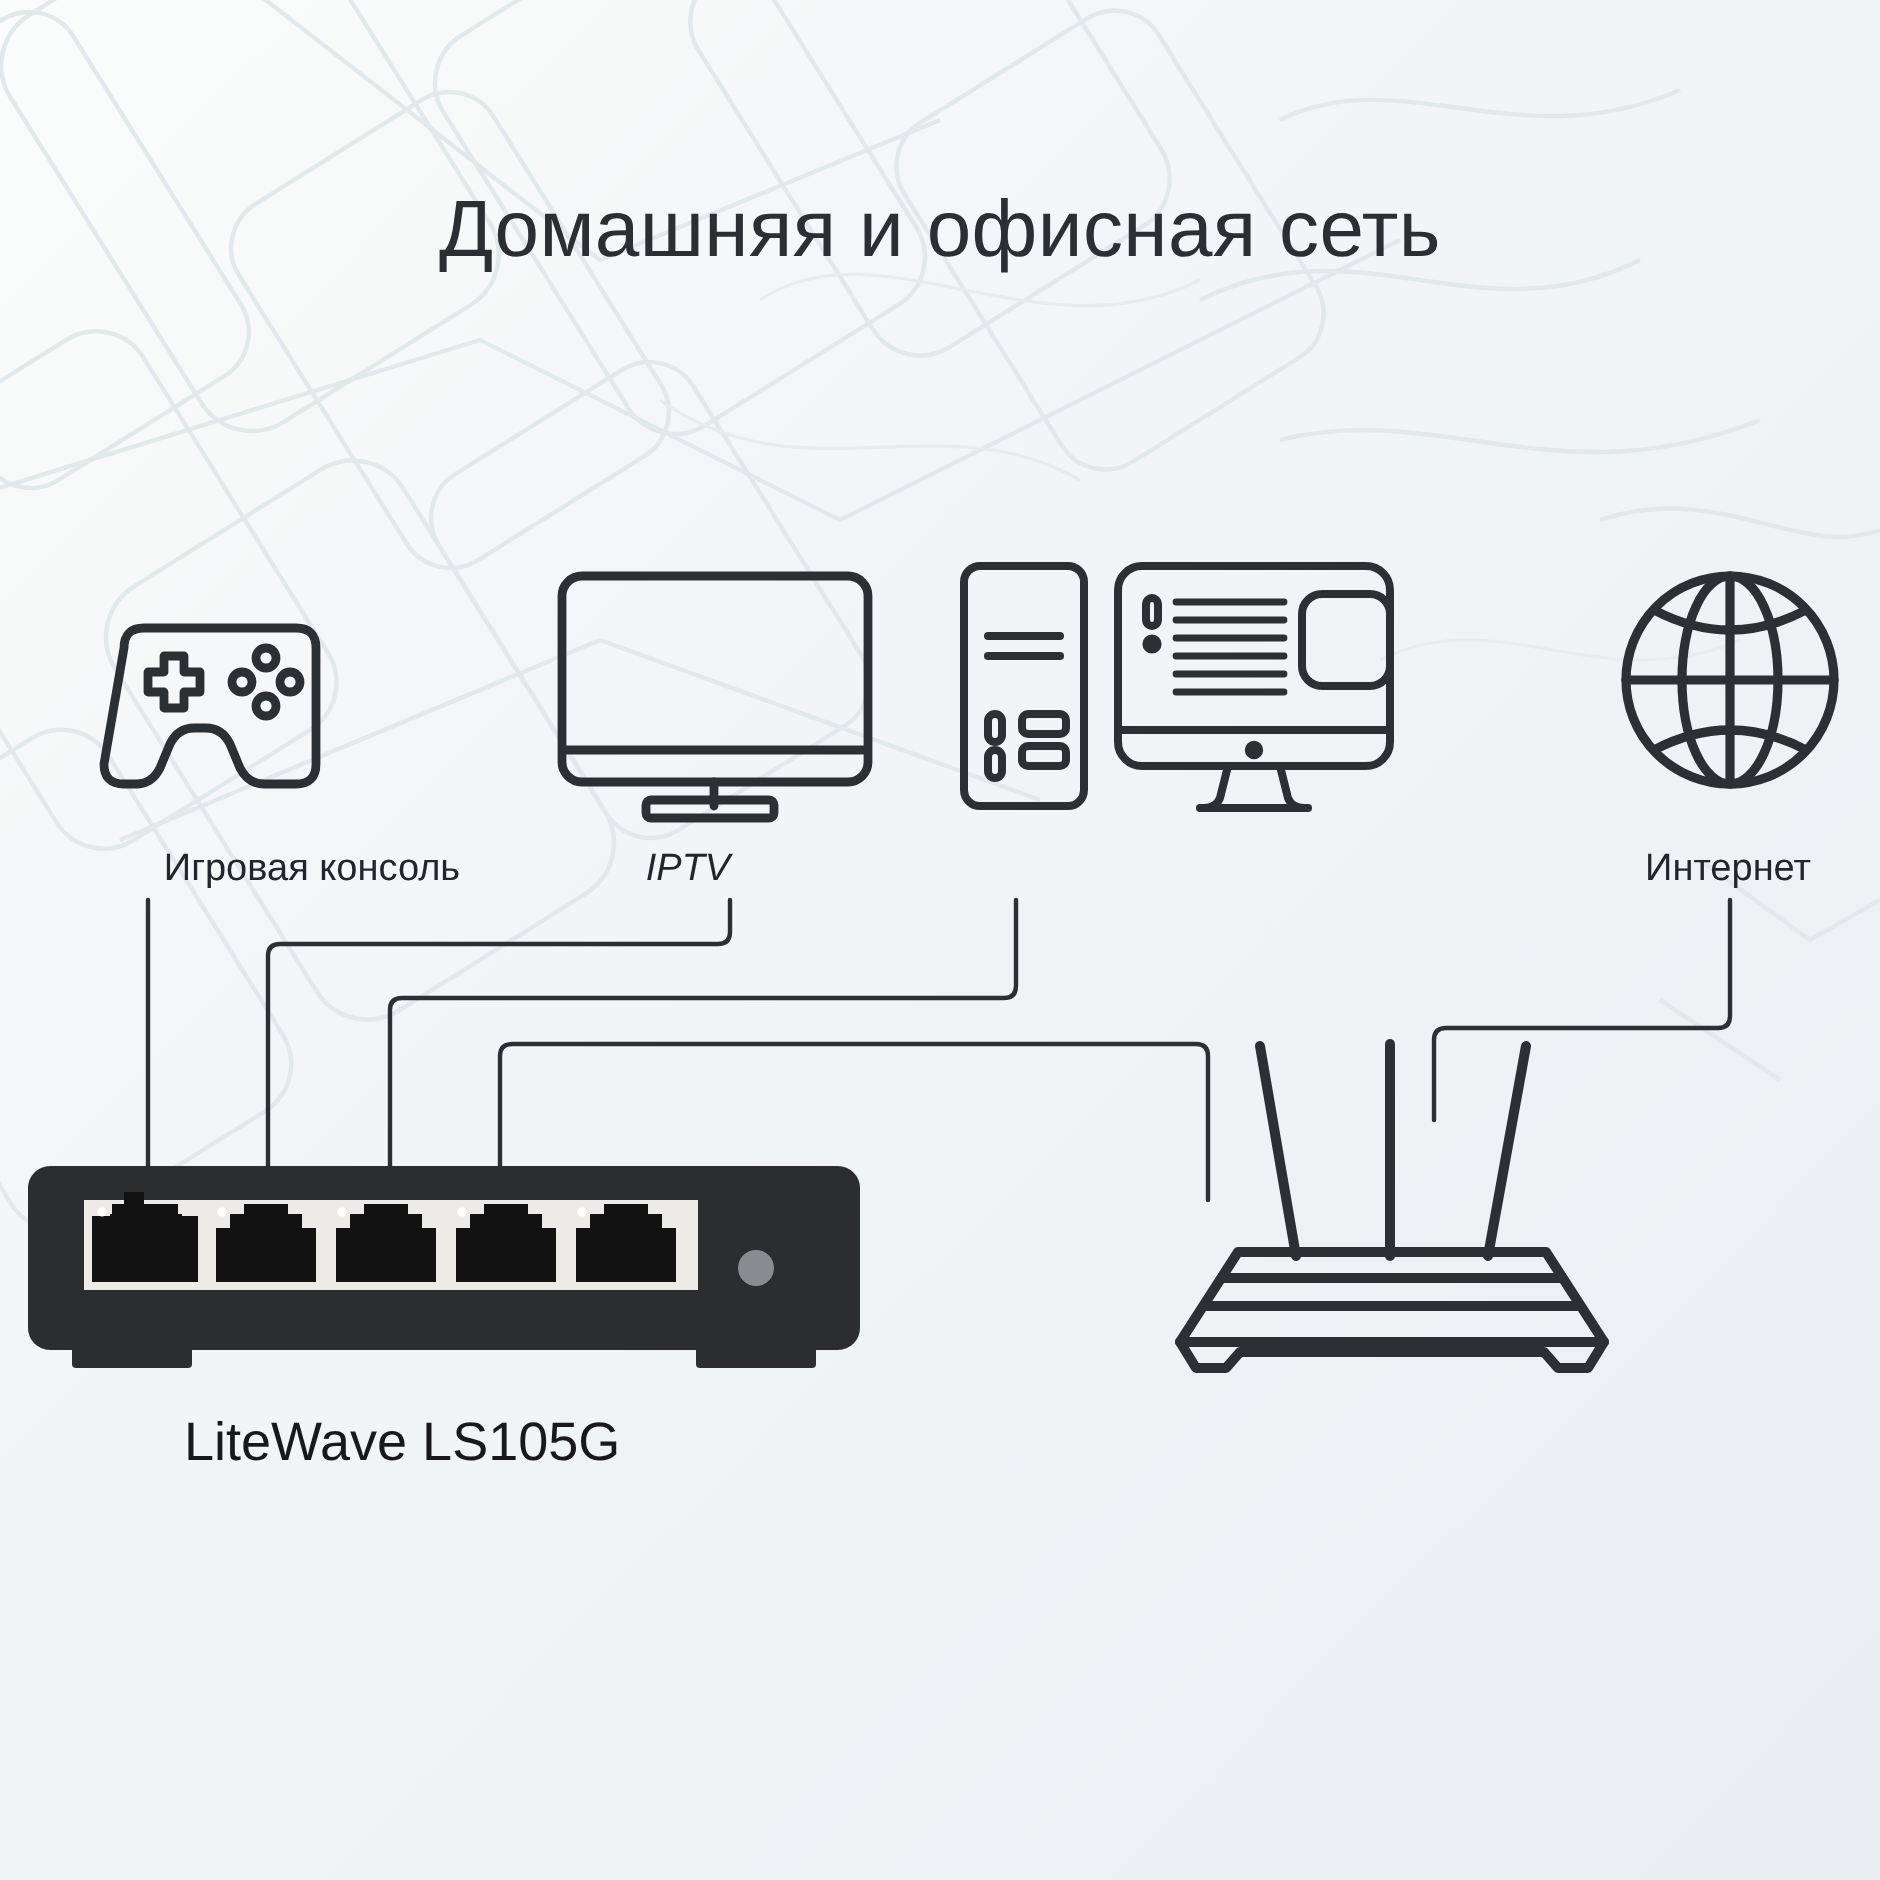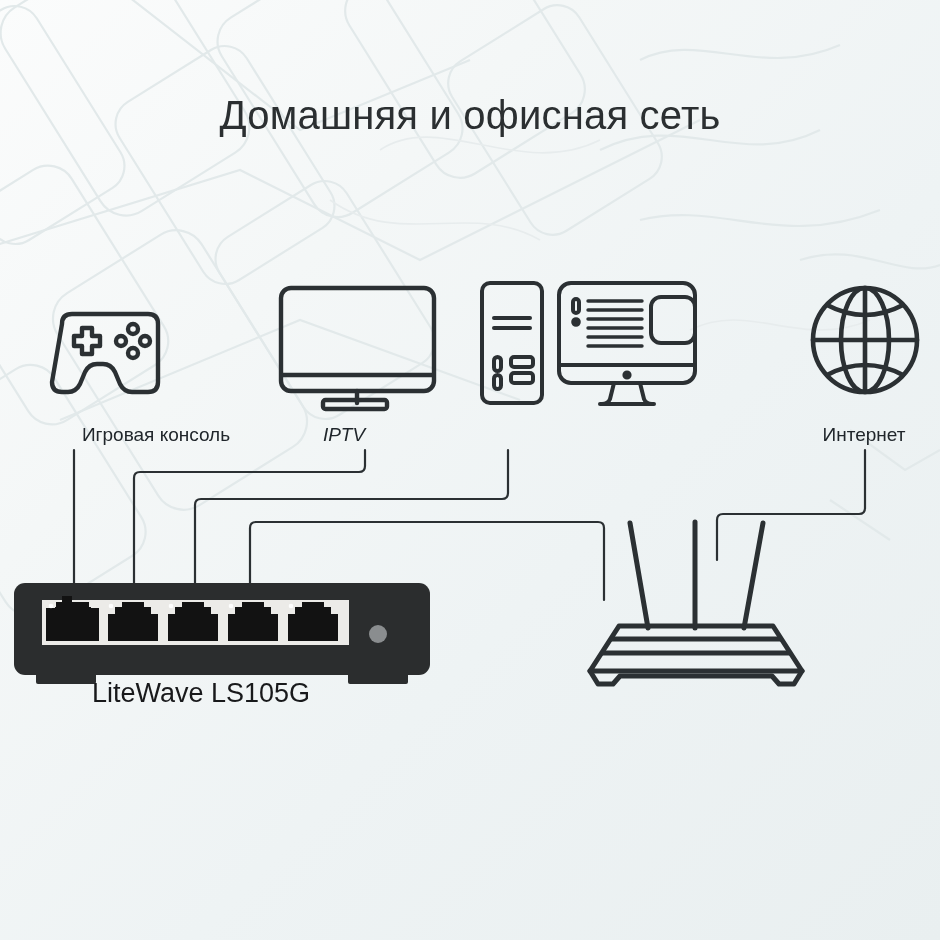--- a/index.html
+++ b/index.html
@@ -42,21 +42,21 @@
     position: absolute;
     text-align: center;
     font-size: 19px;
     color: #20262b;
     white-space: nowrap;
     line-height: 1;
   }
   .product-label {
     position: absolute;
     left: 92px;
-    top: 680px;
+    top: 708px;
     font-size: 27px;
     color: #18191b;
     white-space: nowrap;
     line-height: 1;
   }
 </style>
 </head>
 <body>
 
 <div id="canvas">

